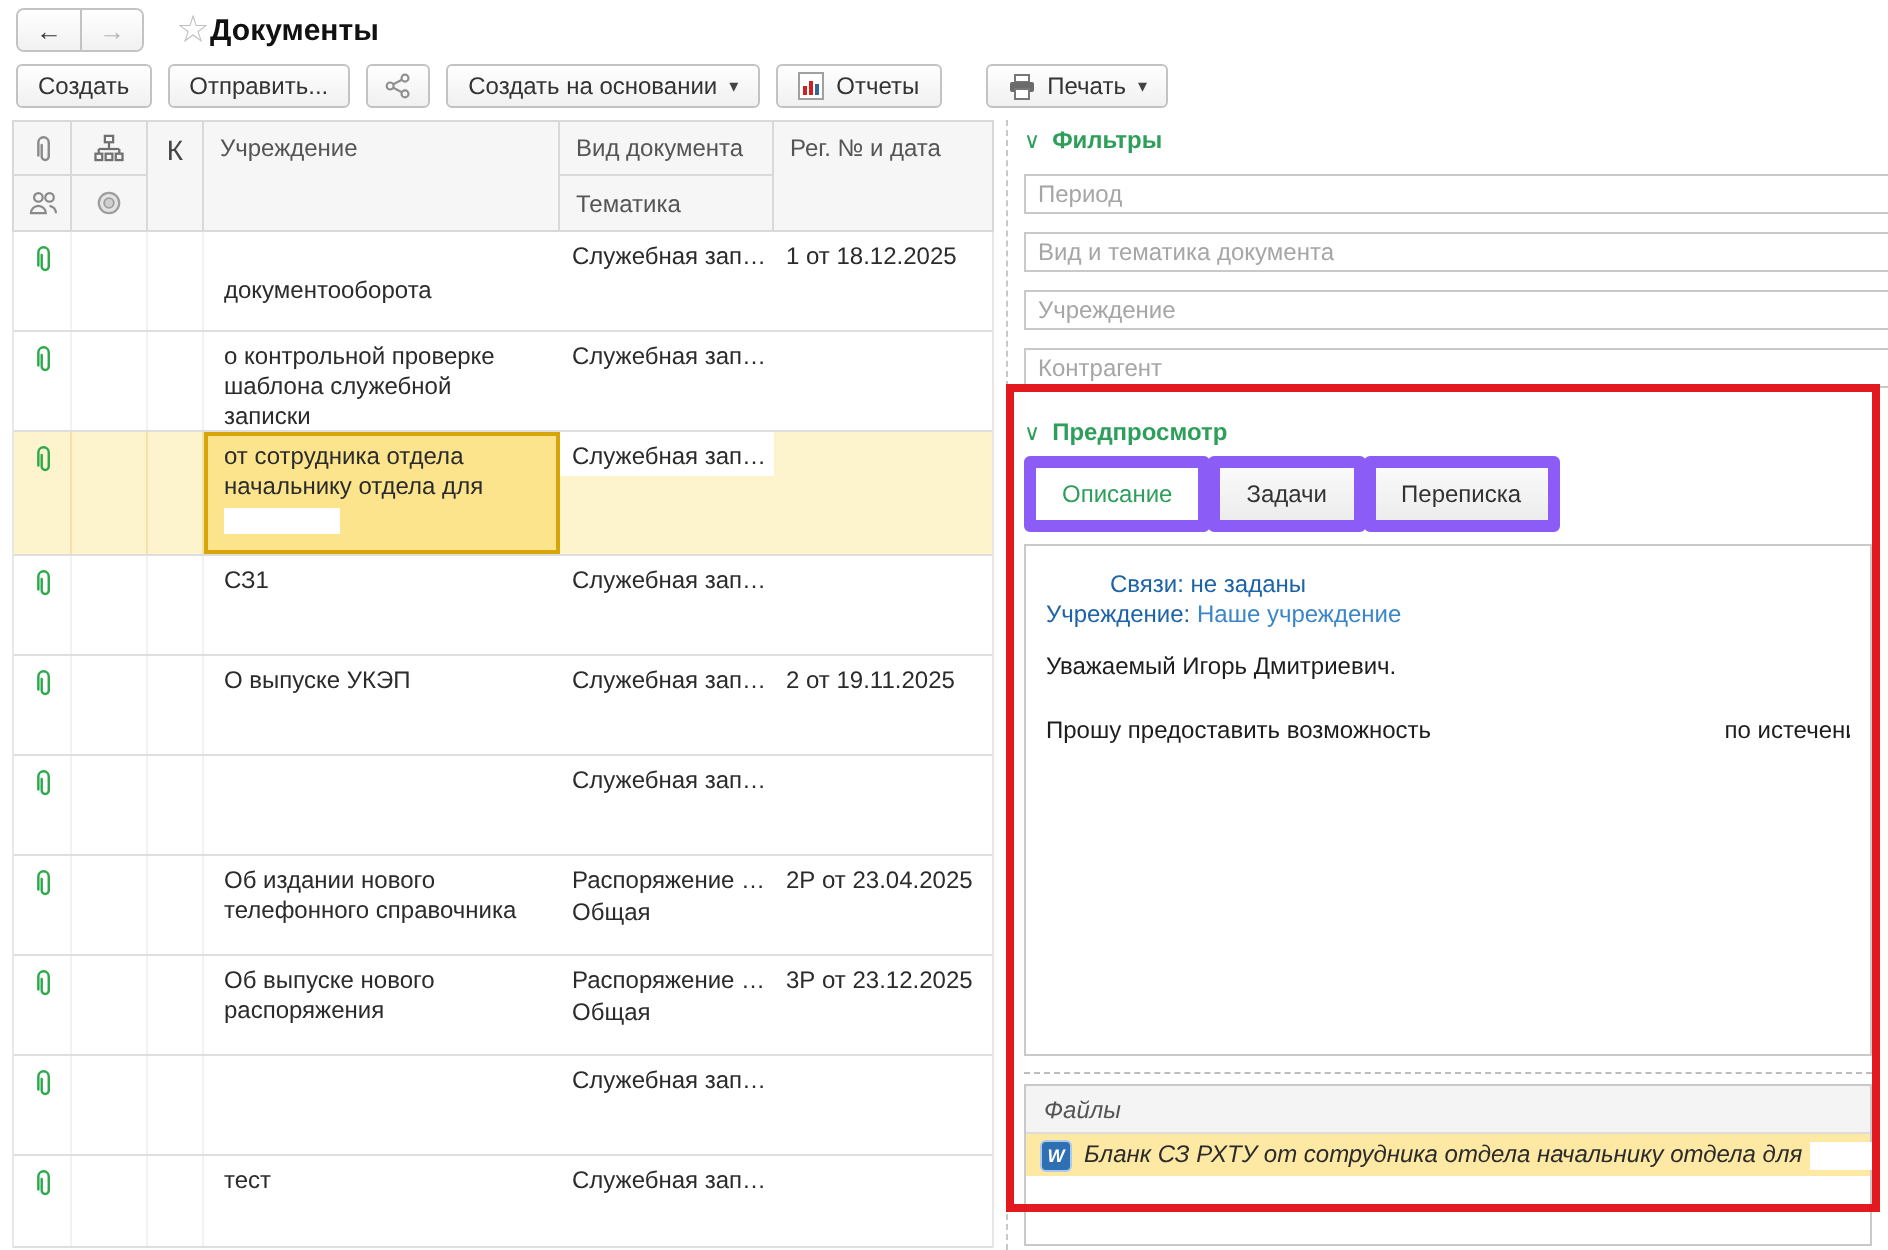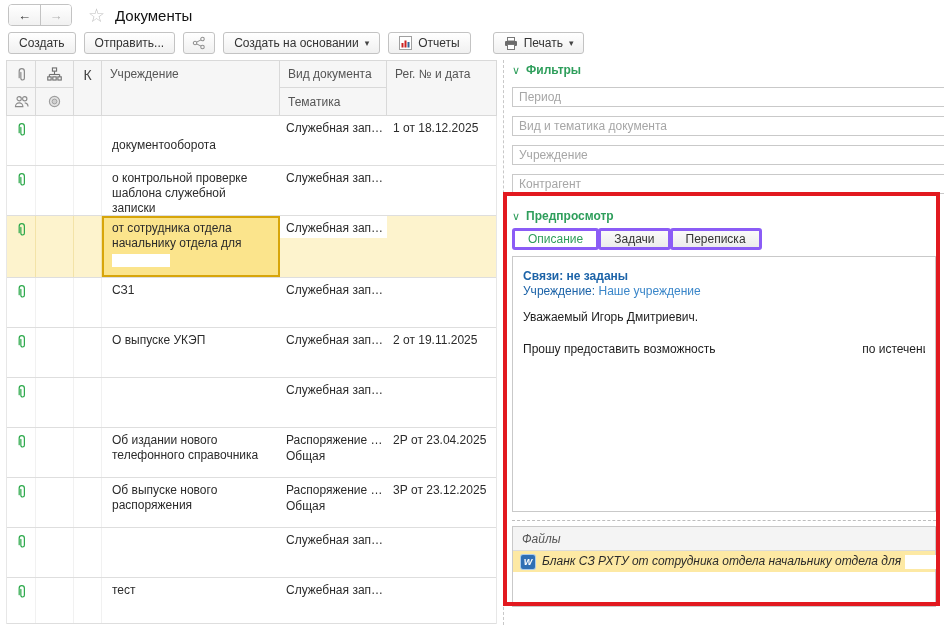--- a/index.html
+++ b/index.html
@@ -11,21 +11,21 @@
   }
 
   
   .titlebar { position:absolute; top:2px; left:8px; height:26px; display:flex; align-items:center; }
   .navgroup { display:flex; border:1px solid #c3c3c3; border-radius:4px; overflow:hidden; background:#fff; }
   .navbtn { width:31px; height:20px; display:flex; align-items:center; justify-content:center;
             font-size:13px; background:linear-gradient(#ffffff,#f1f1f1); cursor:default; }
   .navbtn + .navbtn { border-left:1px solid #c3c3c3; }
   .navbtn.fwd { color:#b3b3b3; }
   .star { font-size:19px; color:#c0c0c0; margin-left:16px; line-height:1; }
-  .page-title { font-size:15px; font-weight:normal; color:#111; margin-left:10px; }
+  .page-title { font-size:15px; font-weight:bold; color:#111; }
 
   
   .toolbar { position:absolute; top:32px; left:8px; display:flex; align-items:center; gap:8px; }
   .btn { display:inline-flex; align-items:center; gap:6px; height:22px; padding:0 10px;
          border:1px solid #c3c3c3; border-radius:3px; background:linear-gradient(#ffffff,#f0f0f0);
          font-size:12px; color:#333; white-space:nowrap; }
   .btn .caret { font-size:9px; color:#444; line-height:1; }
   .btn.iconbtn { padding:0 8px; }
   .btn.print { margin-left:14px; }
   .icon-svg { display:block; }
@@ -73,28 +73,28 @@
   
   .rpanel { position:absolute; left:512px; top:62px; width:434px; }
   .section-label { display:flex; align-items:center; gap:6px; color:#2e9e5b; font-weight:bold; font-size:12px; height:16px; }
   .chev { font-size:11px; font-weight:normal; color:#2e9e5b; }
   .finput { display:block; width:434px; height:20px; margin-top:9px; border:1px solid #c9c9c9;
             font-size:12px; padding:0 6px; color:#333; outline:none; font-family:inherit; background:#fff; }
   .finput::placeholder { color:#a6a6a6; opacity:1; }
 
   .preview-label { margin-top:14px; }
   .tabs { display:flex; margin-top:4px; }
-  .tab { height:22px; display:inline-flex; align-items:center; justify-content:center; padding:0 13px;
-         border:3px solid #8b5cf6; border-radius:3px; background:linear-gradient(#fafafa,#ececec);
+  .tab { height:38px; display:inline-flex; align-items:center; justify-content:center; padding:0 13px;
+         border:6px solid #8b5cf6; border-radius:3px; background:linear-gradient(#fafafa,#ececec);
          color:#333; margin-right:-1px; }
   .tab.active { background:#fff; color:#2e9e5b; position:relative; z-index:1; }
 
   .descbox { margin-top:6px; width:424px; height:256px; border:1px solid #c9c9c9; background:#fff;
              padding:12px 10px; line-height:15px; overflow:hidden; }
-  .links-line { color:#1c63a8; font-weight:bold; }
+  .links-line { color:#1c63a8; font-weight:normal;margin-left:32px; }
   .inst-line { color:#1c63a8; }
   .inst-link { color:#3a86c9; }
   .greet-line { margin-top:11px; color:#1d1d1d; }
   .body-line { margin-top:17px; white-space:nowrap; overflow:hidden; color:#1d1d1d; }
   .body-gap { display:inline-block; width:140px; }
 
   .hsep { margin-top:8px; width:424px; border-top:1px dashed #bdbdbd; }
 
   .filesbox { margin-top:5px; width:424px; height:81px; border:1px solid #c9c9c9; background:#fff;font-style:italic; }
   .fhead { height:24px; background:#f4f4f4; border-bottom:1px solid #dcdcdc; display:flex; align-items:center;

